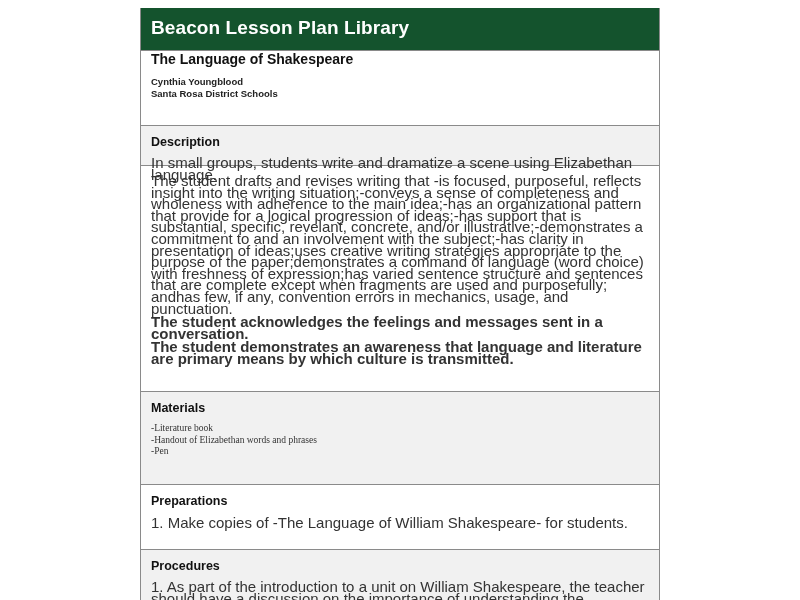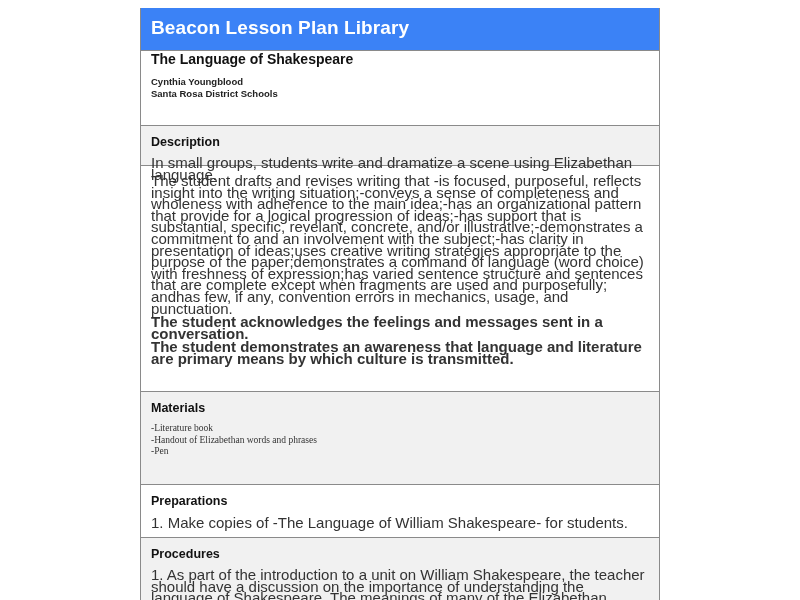--- a/index.html
+++ b/index.html
@@ -14,21 +14,21 @@
   .page {
     position: absolute;
     left: 140px;
     top: 8px;
     width: 520px;
     box-sizing: border-box;
     border-left: 1px solid #8a8a8a;
     border-right: 1px solid #8a8a8a;
   }
   .banner {
-    background: #3b82f6;
+    background: #14532d;
     height: 42px;
     box-sizing: border-box;
     padding: 9px 10px 0 10px;
   }
   .banner h1 {
     margin: 0;
     color: #ffffff;
     font-size: 19px;
     font-weight: bold;
     letter-spacing: 0.1px;
@@ -75,21 +75,21 @@
   .objectives p { margin-top: 9px; }
   .objectives p + p { margin-top: 2px; font-weight: bold; }
   .materials { height: 93px; }
   .materials .list { margin-top: 7px; }
   .materials .list div {
     font-size: 9.5px;
     color: #333;
     line-height: 11.6px;
     font-family: Liberation Serif, serif;
   }
-  .preps { height: 53px; }
+  .preps { height: 65px; }
   .preps p { margin-top: 8px; }
   .procs { height: 80px; }
   .procs p { margin-top: 7px; }
 </style>
 </head>
 <body>
 
 <div class="page">
 
   <div class="banner">

